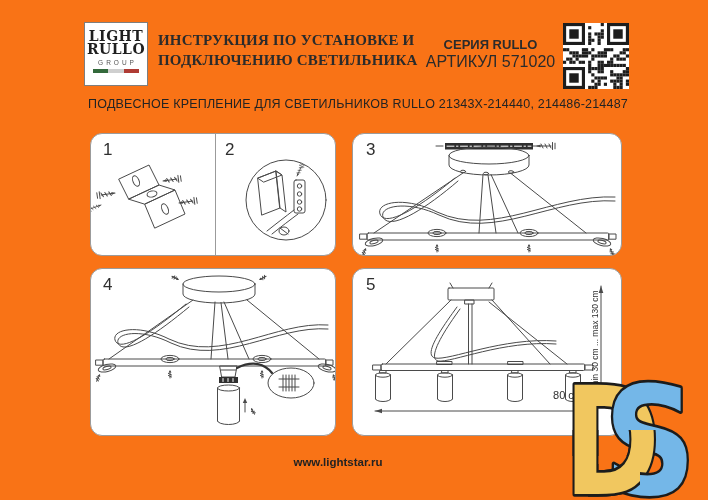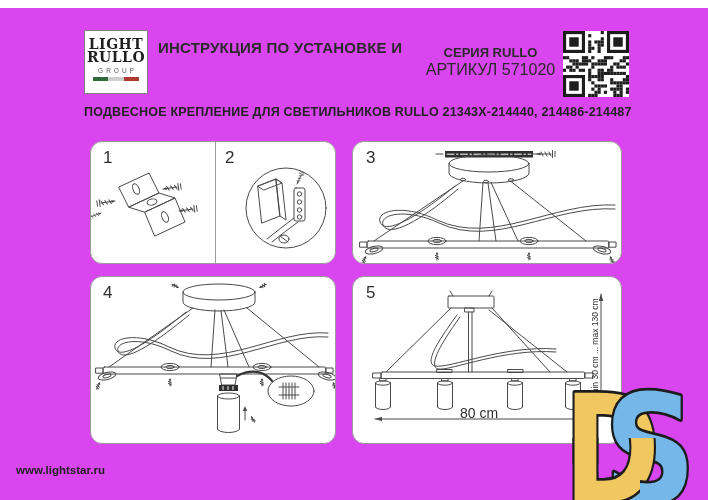--- a/index.html
+++ b/index.html
@@ -1,57 +1,57 @@
 <!DOCTYPE html>
 <html><head>
 <meta charset="utf-8">
 <style>
   html,body{margin:0;padding:0;background:#fff;}
   body{width:708px;height:500px;position:relative;overflow:hidden;
        font-family:"Liberation Sans",sans-serif;}
-  #page{position:absolute;inset:0;background:#d946ef;margin-top:8px;}
+  #page{position:absolute;inset:0;background:#f97316;}
 
   
   .logo-box{position:absolute;left:84px;top:22px;width:64px;height:64px;
     border:1px solid #7e7e7e;box-sizing:border-box;text-align:center;padding-top:7px;background:#fff;}
   .logo-l1,.logo-l2{font-family:"DejaVu Serif","Liberation Serif",serif;font-weight:bold;
     font-size:14px;line-height:13px;color:#1f1f1f;letter-spacing:.5px;}
   .logo-l3{font-size:6.5px;letter-spacing:3px;color:#555;margin-top:3px;text-indent:3px;}
   .logo-flag{width:46px;height:4px;margin:3px auto 0;display:flex;}
   .logo-flag .fg{flex:1;background:#33693B;}
   .logo-flag .fm{flex:1;background:#CFCFCF;}
   .logo-flag .fr{flex:1;background:#AF3B34;}
 
   .title{position:absolute;left:158px;top:30px;font-size:15px;font-weight:bold;
-    color:#2b2b2b;line-height:20px;letter-spacing:.2px;}
+    color:#2b2b2b;line-height:20px;letter-spacing:.2px;font-family:Liberation Serif, serif;}
   .series-box{position:absolute;left:403px;top:37px;width:175px;text-align:center;color:#2b2b2b;}
   .series{font-size:13px;font-weight:bold;}
   .article{font-size:16px;font-weight:normal;margin-top:1px;}
   #qr-svg{position:absolute;left:563px;top:23px;}
 
   .subtitle{position:absolute;left:84px;top:97px;width:548px;font-size:12.5px;
-    font-weight:bold;color:#232323;letter-spacing:.2px;white-space:nowrap;}
+    font-weight:normal;color:#232323;letter-spacing:.2px;white-space:nowrap;text-align:center;}
 
   
   .panel{position:absolute;border:1px solid #9b9b9b;border-radius:12px;
     box-sizing:border-box;background:#fff;}
   #panelA{left:90px;top:133px;width:246px;height:123px;}
   #panel3{left:352px;top:133px;width:270px;height:123px;}
   #panel4{left:90px;top:268px;width:246px;height:168px;}
   #panel5{left:352px;top:268px;width:270px;height:168px;}
   .divider{position:absolute;left:124px;top:0;width:1px;height:100%;background:#9b9b9b;}
   .stepnum{position:absolute;font-size:17px;color:#2f2f2f;line-height:17px;}
   .diagram{position:absolute;left:0;top:0;}
 
   .dimlabel{position:absolute;color:#2f2f2f;}
-  .wlabel{left:22px;top:128px;width:208px;text-align:center;font-size:14px;}
+  .wlabel{left:22px;top:120px;width:208px;text-align:right;font-size:11px;}
   .hlabel{left:182px;top:65px;width:120px;text-align:center;font-size:8.5px;
     transform:rotate(-90deg);}
 
-  .footer{position:absolute;left:16px;top:456px;width:672px;
+  .footer{position:absolute;left:2px;top:456px;width:672px;text-align:center;
     font-size:11.5px;font-weight:bold;color:#222;}
 
   #watermark{position:absolute;left:552px;top:378px;overflow:visible;}
 </style>
 </head>
 <body>
 
 <div id="page">
 
   <svg width="0" height="0" style="position:absolute" aria-hidden="true">
@@ -84,20 +84,21 @@
     <div class="logo-l3">GROUP</div>
     <div class="logo-flag">
       <div class="fg"></div>
         <div class="fm"></div>
         <div class="fr"></div>
     </div>
   </div>
 
   <div class="title">
     <div>ИНСТРУКЦИЯ ПО УСТАНОВКЕ И</div>
+    <div>ПОДКЛЮЧЕНИЮ СВЕТИЛЬНИКА</div>
   </div>
 
   <div class="series-box">
     <div class="series">СЕРИЯ RULLO</div>
     <div class="article">АРТИКУЛ 571020</div>
   </div>
 
   <svg id="qr-svg" width="66" height="66" viewBox="0 0 63 63">
       <rect x="0" y="0" width="63" height="63" fill="#ffffff"></rect>
       <rect x="36" y="0" width="3" height="3" fill="#1d1d1d"></rect>

